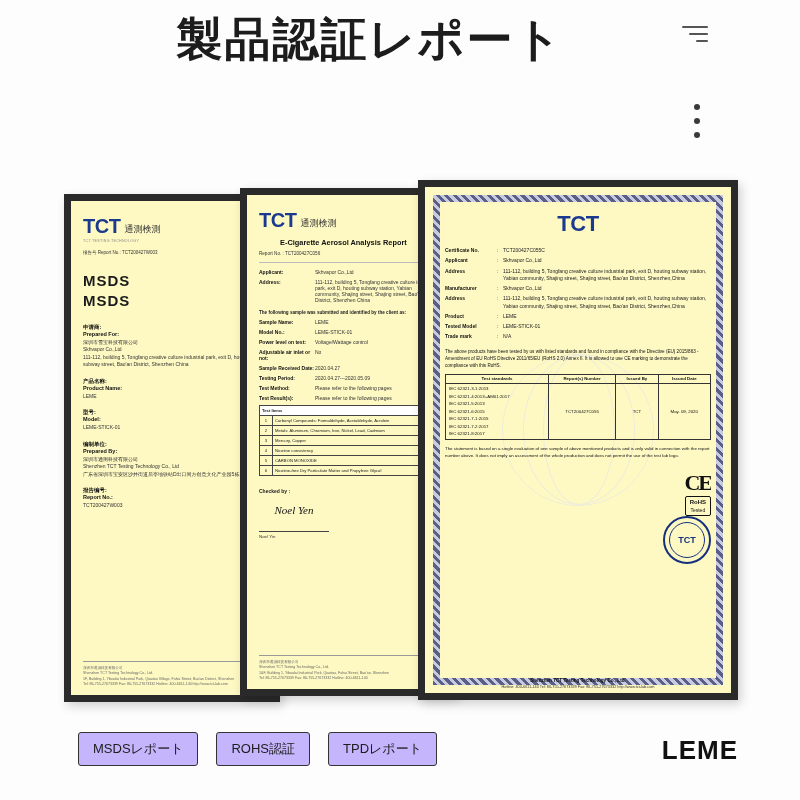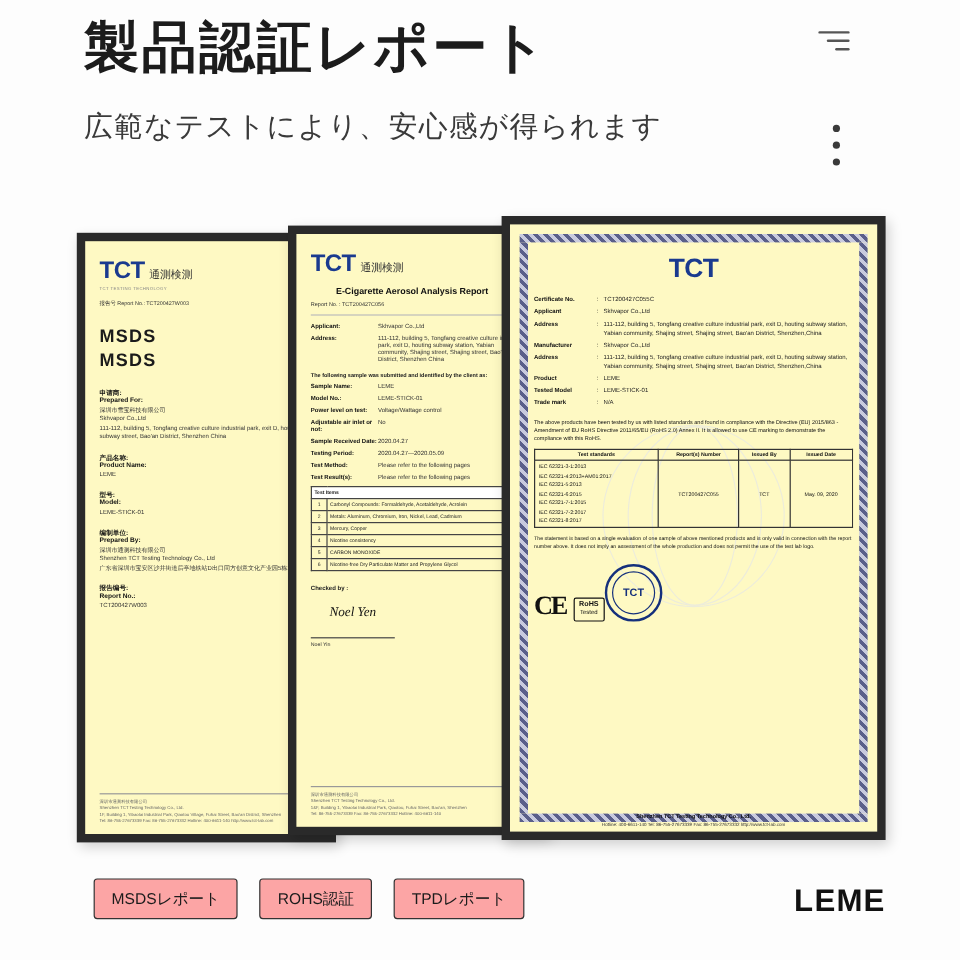--- a/index.html
+++ b/index.html
@@ -28,20 +28,21 @@
     top: 12px;
     width: 600px;
   }
   .title {
     font-size: 46px;
     font-weight: bold;
     color: #1c1c1c;
     letter-spacing: 2px;
     line-height: 1.2;
     margin: 0;
+    text-align: center;
   }
   .subtitle {
     font-size: 24px;
     color: #3a3a3a;
     letter-spacing: 1px;
     margin: 22px 0 0 0;
     font-weight: normal;
   }
 
   .menu-lines {
@@ -219,21 +220,21 @@
   .crow .cs { width:6px; flex:0 0 6px; font-size:5px; color:#111;}
   .crow .cv { font-size:5px; color:#222; flex:1;}
   .cert-note { font-size:4.6px; color:#111; line-height:1.55; margin-top:7px;}
   .cert-tbl { width:100%; border-collapse:collapse; margin-top:5px;}
   .cert-tbl td, .cert-tbl th {
     border:1px solid #333; font-size:4.4px; padding:1.5px 3px; color:#111;
   }
   .cert-tbl th { font-weight:bold; text-align:center; }
   .cert-stds { line-height:1.7; }
   .cert-para2 { font-size:4.4px; color:#111; line-height:1.55; margin-top:6px;}
-  .cert-bottom { display:flex; align-items:flex-end; margin-top:10px; }
+  .cert-bottom { display:flex; align-items:flex-end; margin-top:10px;flex-direction:column; }
   .ce-mark {
     font-family:"Liberation Serif", serif;
     font-size:22px;
     font-weight:bold;
     letter-spacing:-2px;
     color:#111;
   }
   .rohs-box {
     border:1px solid #111;
     border-radius:2px;
@@ -299,40 +300,39 @@
     bottom: 34px;
     display: flex;
     gap: 18px;
   }
   .tag {
     border: 1px solid #333;
     border-radius: 3px;
     padding: 7px 14px;
     font-size: 13px;
     color: #1c1c1c;
-    background: #fca5a5;
+    background: #c4b5fd;
   }
   .brand {
     position: absolute;
     right: 62px;
     bottom: 34px;
     font-size: 26px;
     font-weight: bold;
     letter-spacing: 1px;
     color: #111;
   }
 </style>
 </head>
 <body>
 
 <div class="page">
 
   <div class="header">
     <h1 class="title">製品認証レポート</h1>
-    <div class="subtitle">広範なテストにより、安心感が得られます</div>
   </div>
 
   <div class="menu-lines">
     <div></div>
     <div></div>
     <div></div>
   </div>
 
   <div class="dots">
     <div></div>

